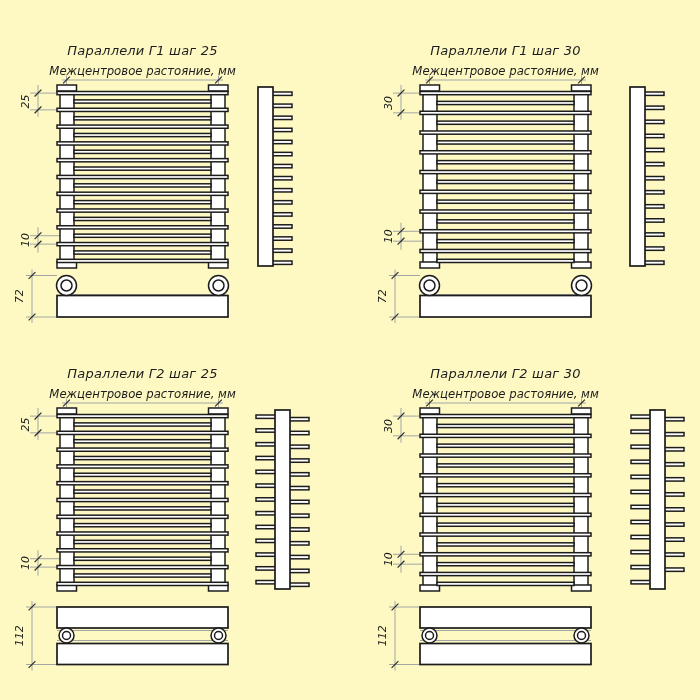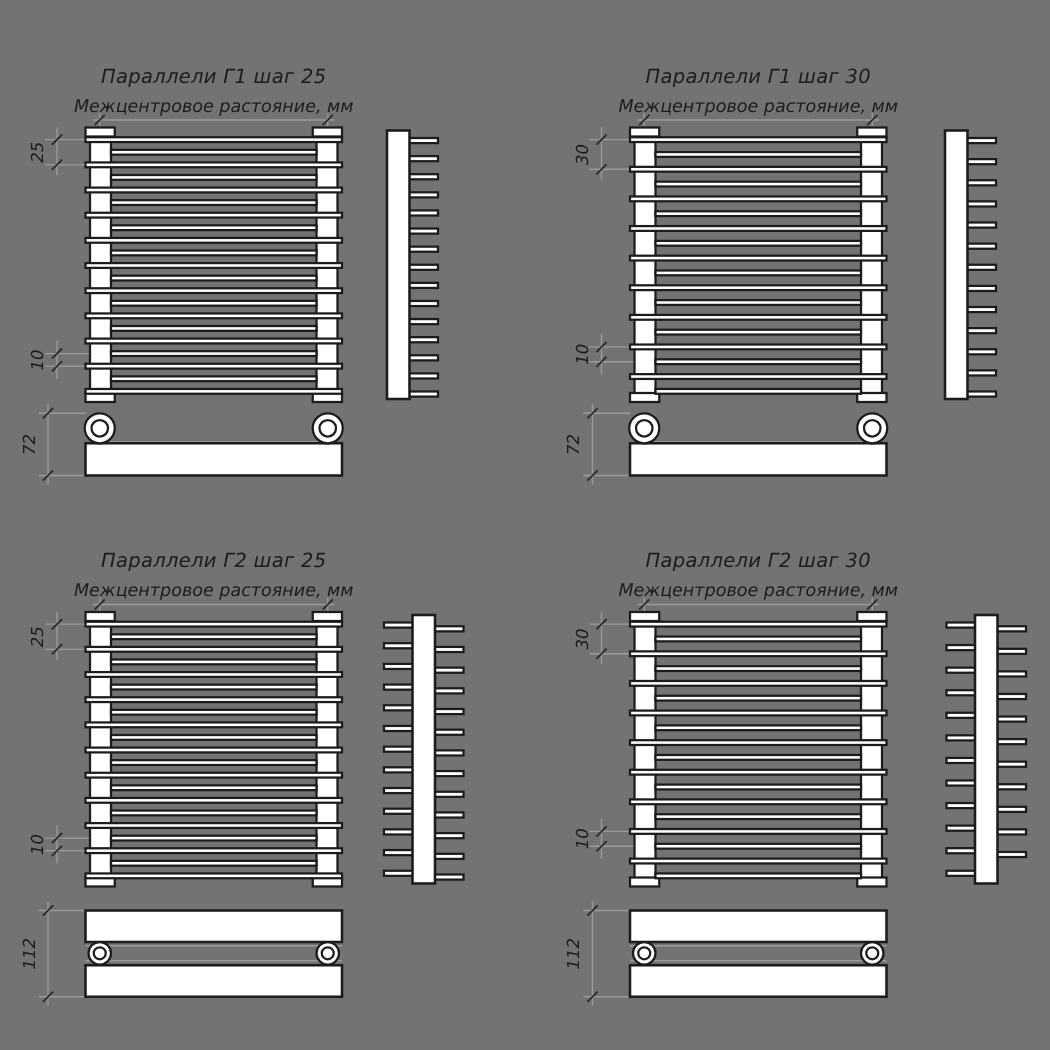--- a/index.html
+++ b/index.html
@@ -1,16 +1,16 @@
 <!DOCTYPE html>
 <html><head>
 <meta charset="utf-8">
 <style>
   html,body{margin:0;padding:0;background:#ffffff;}
-  #stage{width:700px;height:700px;position:relative;background:#737373;overflow:hidden;}
+  #stage{width:700px;height:700px;position:relative;background:#fef9c3;overflow:hidden;}
   svg{display:block;}
   .shape{fill:#ffffff;stroke:#1c1c1c;stroke-width:1.5;}
   .plate{fill:#ffffff;stroke:#1c1c1c;stroke-width:1.7;}
   .thin{stroke:#979ca2;stroke-width:0.9;fill:none;}
   .tick{stroke:#2b2b2b;stroke-width:1.2;}
   .t-title{font:italic 13px "DejaVu Sans", sans-serif;fill:#1c1c1c;letter-spacing:.2px;}
   .t-label{font:italic 11.7px "DejaVu Sans", sans-serif;fill:#1c1c1c;}
   .t-dim{font:italic 11px "DejaVu Sans", sans-serif;fill:#1c1c1c;}
 </style>
 </head>

